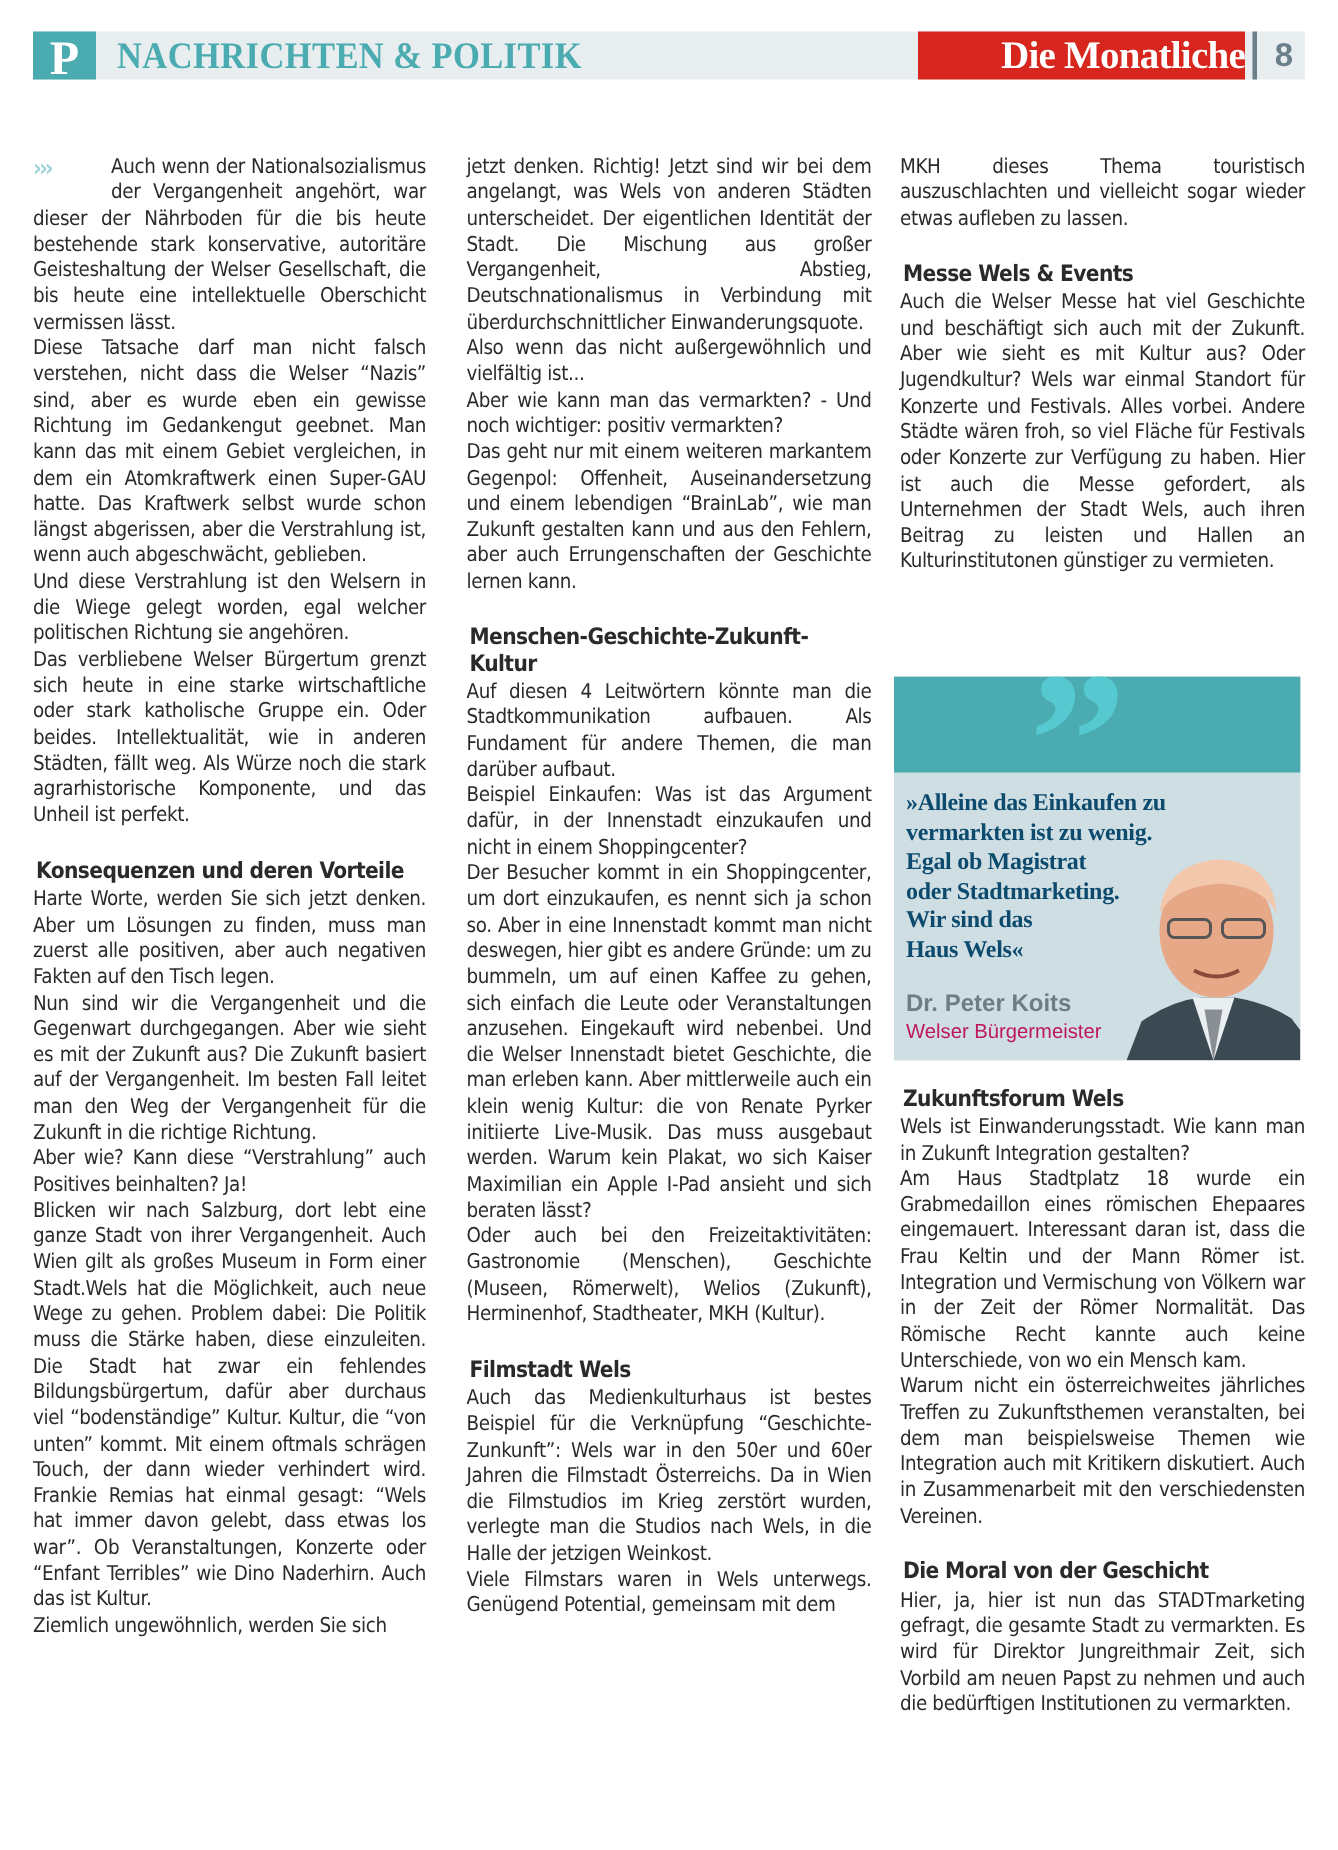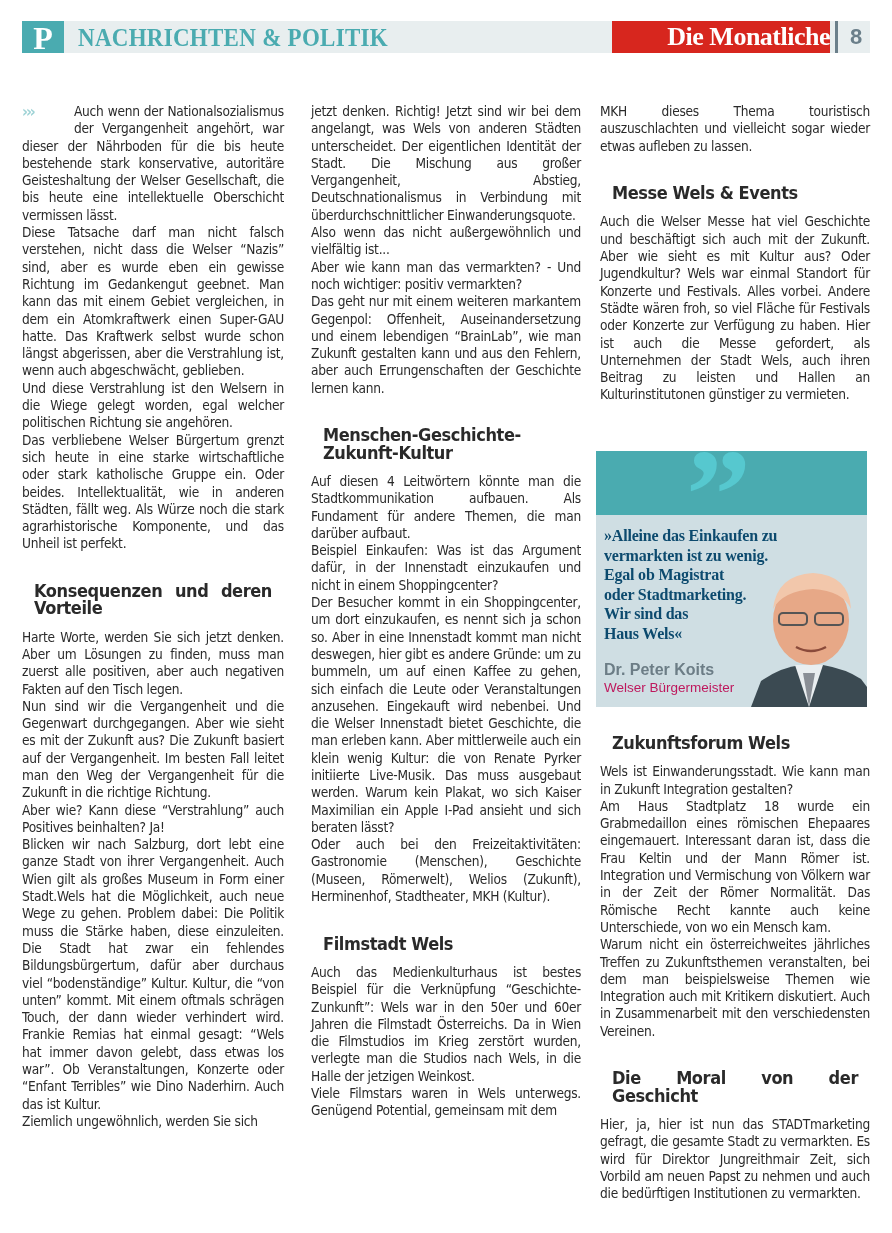--- a/index.html
+++ b/index.html
@@ -6,21 +6,21 @@
   body { width:892px; height:1233px; position:relative; overflow:hidden; font-family:"DejaVu Sans Condensed","DejaVu Sans",sans-serif; color:#2a2a2a; }
   .header { position:absolute; left:22px; top:21px; width:848px; height:32px; background:#e8eeef; }
   .p-badge { position:absolute; left:0; top:0; width:42px; height:32px; background:#4aabb0; color:#fff; font-family:"Liberation Serif","DejaVu Serif",serif; font-weight:bold; font-size:32px; line-height:34px; text-align:center; }
   .section-title { position:absolute; left:56px; top:1px; font-family:"Liberation Serif","DejaVu Serif",serif; font-weight:bold; font-size:25px; line-height:32px; color:#4aabb0; letter-spacing:0.3px; transform:scaleX(0.92); transform-origin:left center; }
   .brand { position:absolute; left:590px; top:0; width:218px; height:32px; background:#d7261e; color:#fff; font-family:"Liberation Serif","DejaVu Serif",serif; font-weight:bold; font-size:26px; line-height:32px; text-align:right; letter-spacing:-0.5px; }
   .page-sep { position:absolute; left:813px; top:0; width:3px; height:32px; background:#6b7f8a; }
   .page-num { position:absolute; left:820px; top:0; width:28px; height:32px; font-family:"Liberation Sans","DejaVu Sans",sans-serif; font-weight:bold; font-size:22px; line-height:32px; color:#6b7f8a; text-align:center; }
 
   .col { position:absolute; font-size:13.6px; line-height:17.3px; text-align:justify; letter-spacing:-0.25px; }
   .col p { margin:0; }
-  .col h3 { margin:12px; font-size:18px; font-weight:bold; line-height:17.3px; letter-spacing:-0.4px; }
+  .col h3 { margin:2px; font-size:15px; font-weight:bold; line-height:17.3px; letter-spacing:-0.4px; }
   .gap { height:17.3px; }
   .col1 { left:22px; top:103px; width:262px; }
   .col2 { left:311px; top:103px; width:270px; }
   .col3 { left:600px; top:103px; width:270px; }
   .lead-arrows { float:left; width:52px; height:32px; color:#9fd3d6; font-weight:bold; font-size:16px; line-height:17px; letter-spacing:-2px; }
 
   .quote-box { position:absolute; left:596px; top:451px; width:271px; height:256px; background:#cfdee3; overflow:hidden; }
   .quote-top { position:absolute; left:0; top:0; width:271px; height:64px; background:#4aabb0; }
   .quote-mark { position:absolute; left:90px; top:-22px; font-family:"Liberation Serif","DejaVu Serif",serif; font-weight:bold; font-size:130px; line-height:130px; color:#56c8cf; }
   .quote-text { position:absolute; left:8px; top:75px; width:230px; font-family:"Liberation Serif","DejaVu Serif",serif; font-weight:bold; font-size:16px; line-height:19.5px; color:#0c4a6e; letter-spacing:-0.2px; }

